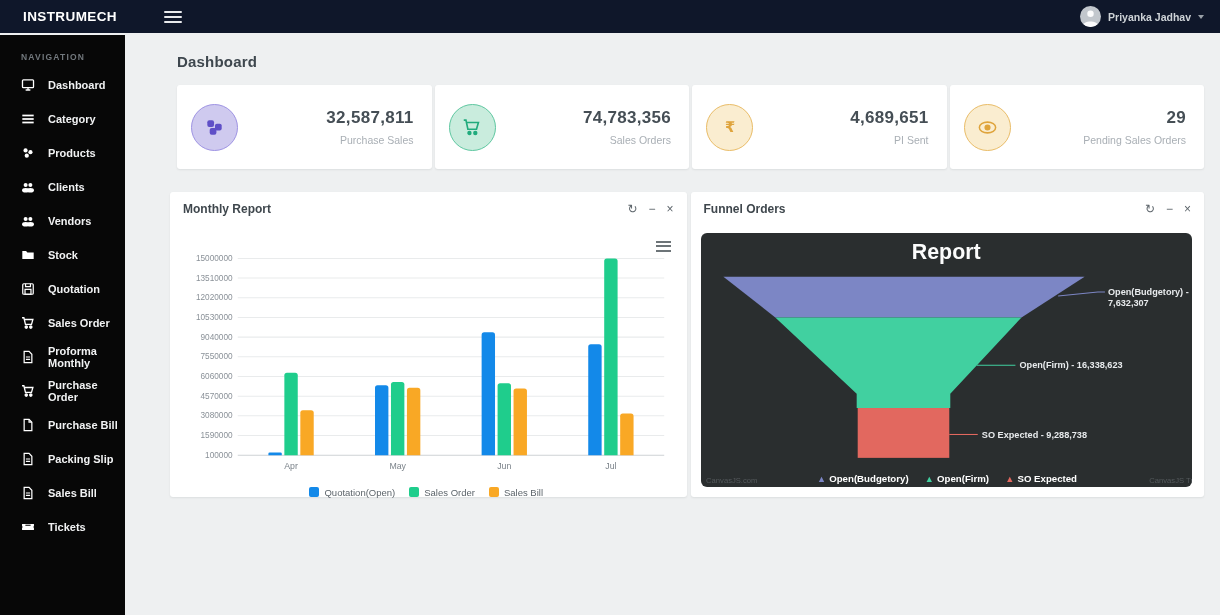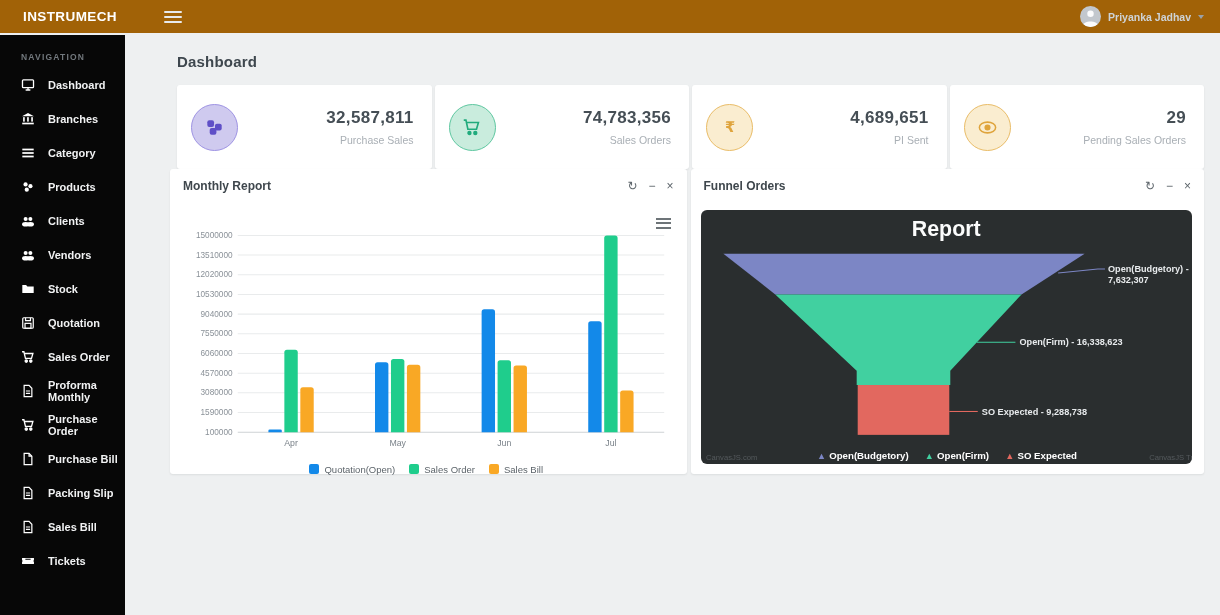--- a/index.html
+++ b/index.html
@@ -1,21 +1,21 @@
 <!DOCTYPE html>
 <html><head>
 <meta charset="utf-8">
 <style>
   * { margin:0; padding:0; box-sizing:border-box; }
   html,body { width:1220px; height:615px; overflow:hidden; background:#eef0f1;
               font-family:"Liberation Sans", sans-serif; }
   .app { position:relative; width:1220px; height:615px; }
 
   
-  .topbar { position:absolute; top:0; left:0; right:0; height:33px; background:#a16207;
+  .topbar { position:absolute; top:0; left:0; right:0; height:33px; background:#0f172a;
             display:flex; align-items:center; z-index:5; }
   .brand { width:151px; padding-left:23px; color:#fff; font-size:13.5px; font-weight:700;
            letter-spacing:.4px; cursor:pointer; }
   .hamburger { margin-left:13px; width:18px; cursor:pointer; }
   .hamburger span { display:block; height:2px; background:#e8eaec; margin:3px 0; border-radius:1px; }
   .user { margin-left:auto; margin-right:16px; display:flex; align-items:center; gap:7px; cursor:pointer; }
   .avatar { width:21px; height:21px; border-radius:50%; background:#c2c7cd; overflow:hidden;
             display:flex; align-items:flex-end; justify-content:center; }
   .user-name { color:#ced3d7; font-size:10.5px; font-weight:600;text-align:right; }
   .caret { width:0; height:0; border-left:3.5px solid transparent; border-right:3.5px solid transparent;
@@ -37,21 +37,21 @@
 
   .stats { display:grid; grid-template-columns:repeat(4,1fr); gap:3px; margin-top:15px; }
   .card { background:#fff; border-radius:3px; height:84px; box-shadow:0 1px 2px rgba(60,65,70,.10);
           display:flex; align-items:center; justify-content:space-between; padding:0 18px 0 14px; }
   .stat-circle { width:47px; height:47px; border-radius:50%; border:1px solid;
                  display:flex; align-items:center; justify-content:center; }
   .stat-right { text-align:right; }
   .stat-value { font-size:17px; font-weight:700; color:#454e55; letter-spacing:.3px; }
   .stat-label { font-size:10.5px; color:#a9afb5; margin-top:6px; }
 
-  .panels { display:grid; grid-template-columns:508fr 505fr; gap:4px; margin-left:-7px; }
+  .panels { display:grid; grid-template-columns:508fr 505fr; gap:4px; margin-top:23px; margin-left:-7px; }
   .panel { background:#fff; border-radius:3px; height:305px; box-shadow:0 1px 2px rgba(60,65,70,.10);
            position:relative; }
   .panel-head { height:34px; display:flex; align-items:center; padding:0 13px; }
   .panel-title { font-size:12px; font-weight:700; color:#3f474d; }
   .panel-tools { margin-left:auto; display:flex; gap:11px; }
   .ptool { border:none; background:none; color:#5d656b; font-size:12px; line-height:1;
            cursor:pointer; padding:0; font-family:inherit; }
 
   .chart-menu { position:absolute; top:46px; right:16px; width:15px; cursor:pointer; }
   .chart-menu span { display:block; height:2px; background:#6d7478; margin:2.5px 0; }
@@ -92,32 +92,20 @@
     <div class="nav-label">NAVIGATION</div>
     <nav id="sidebar-nav">
         <div class="nav-item">
           <span class="nicon">
             <svg viewBox="0 0 16 16" fill="none" stroke="#fff" stroke-width="1.5">
               <rect x="1.7" y="2.2" width="12.6" height="8.8" rx="1"></rect>
               <path d="M5.3 13.7h5.4M8 11v2.7"></path>
             </svg>
           </span>
           <span>Dashboard</span>
-        </div>
-        <div class="nav-item">
-          <span class="nicon">
-            <svg viewBox="0 0 16 16" fill="#fff">
-              <path d="M8 1 14.8 4.9H1.2z"></path>
-              <rect x="2.4" y="5.9" width="1.9" height="5.1"></rect>
-              <rect x="7" y="5.9" width="1.9" height="5.1"></rect>
-              <rect x="11.7" y="5.9" width="1.9" height="5.1"></rect>
-              <rect x="1.4" y="12.2" width="13.2" height="1.9"></rect>
-            </svg>
-          </span>
-          <span>Branches</span>
         </div>
         <div class="nav-item">
           <span class="nicon">
             <svg viewBox="0 0 16 16" fill="#fff">
               <rect x="1.5" y="3" width="13" height="2"></rect>
               <rect x="1.5" y="7" width="13" height="2"></rect>
               <rect x="1.5" y="11" width="13" height="2"></rect>
             </svg>
           </span>
           <span>Category</span>

